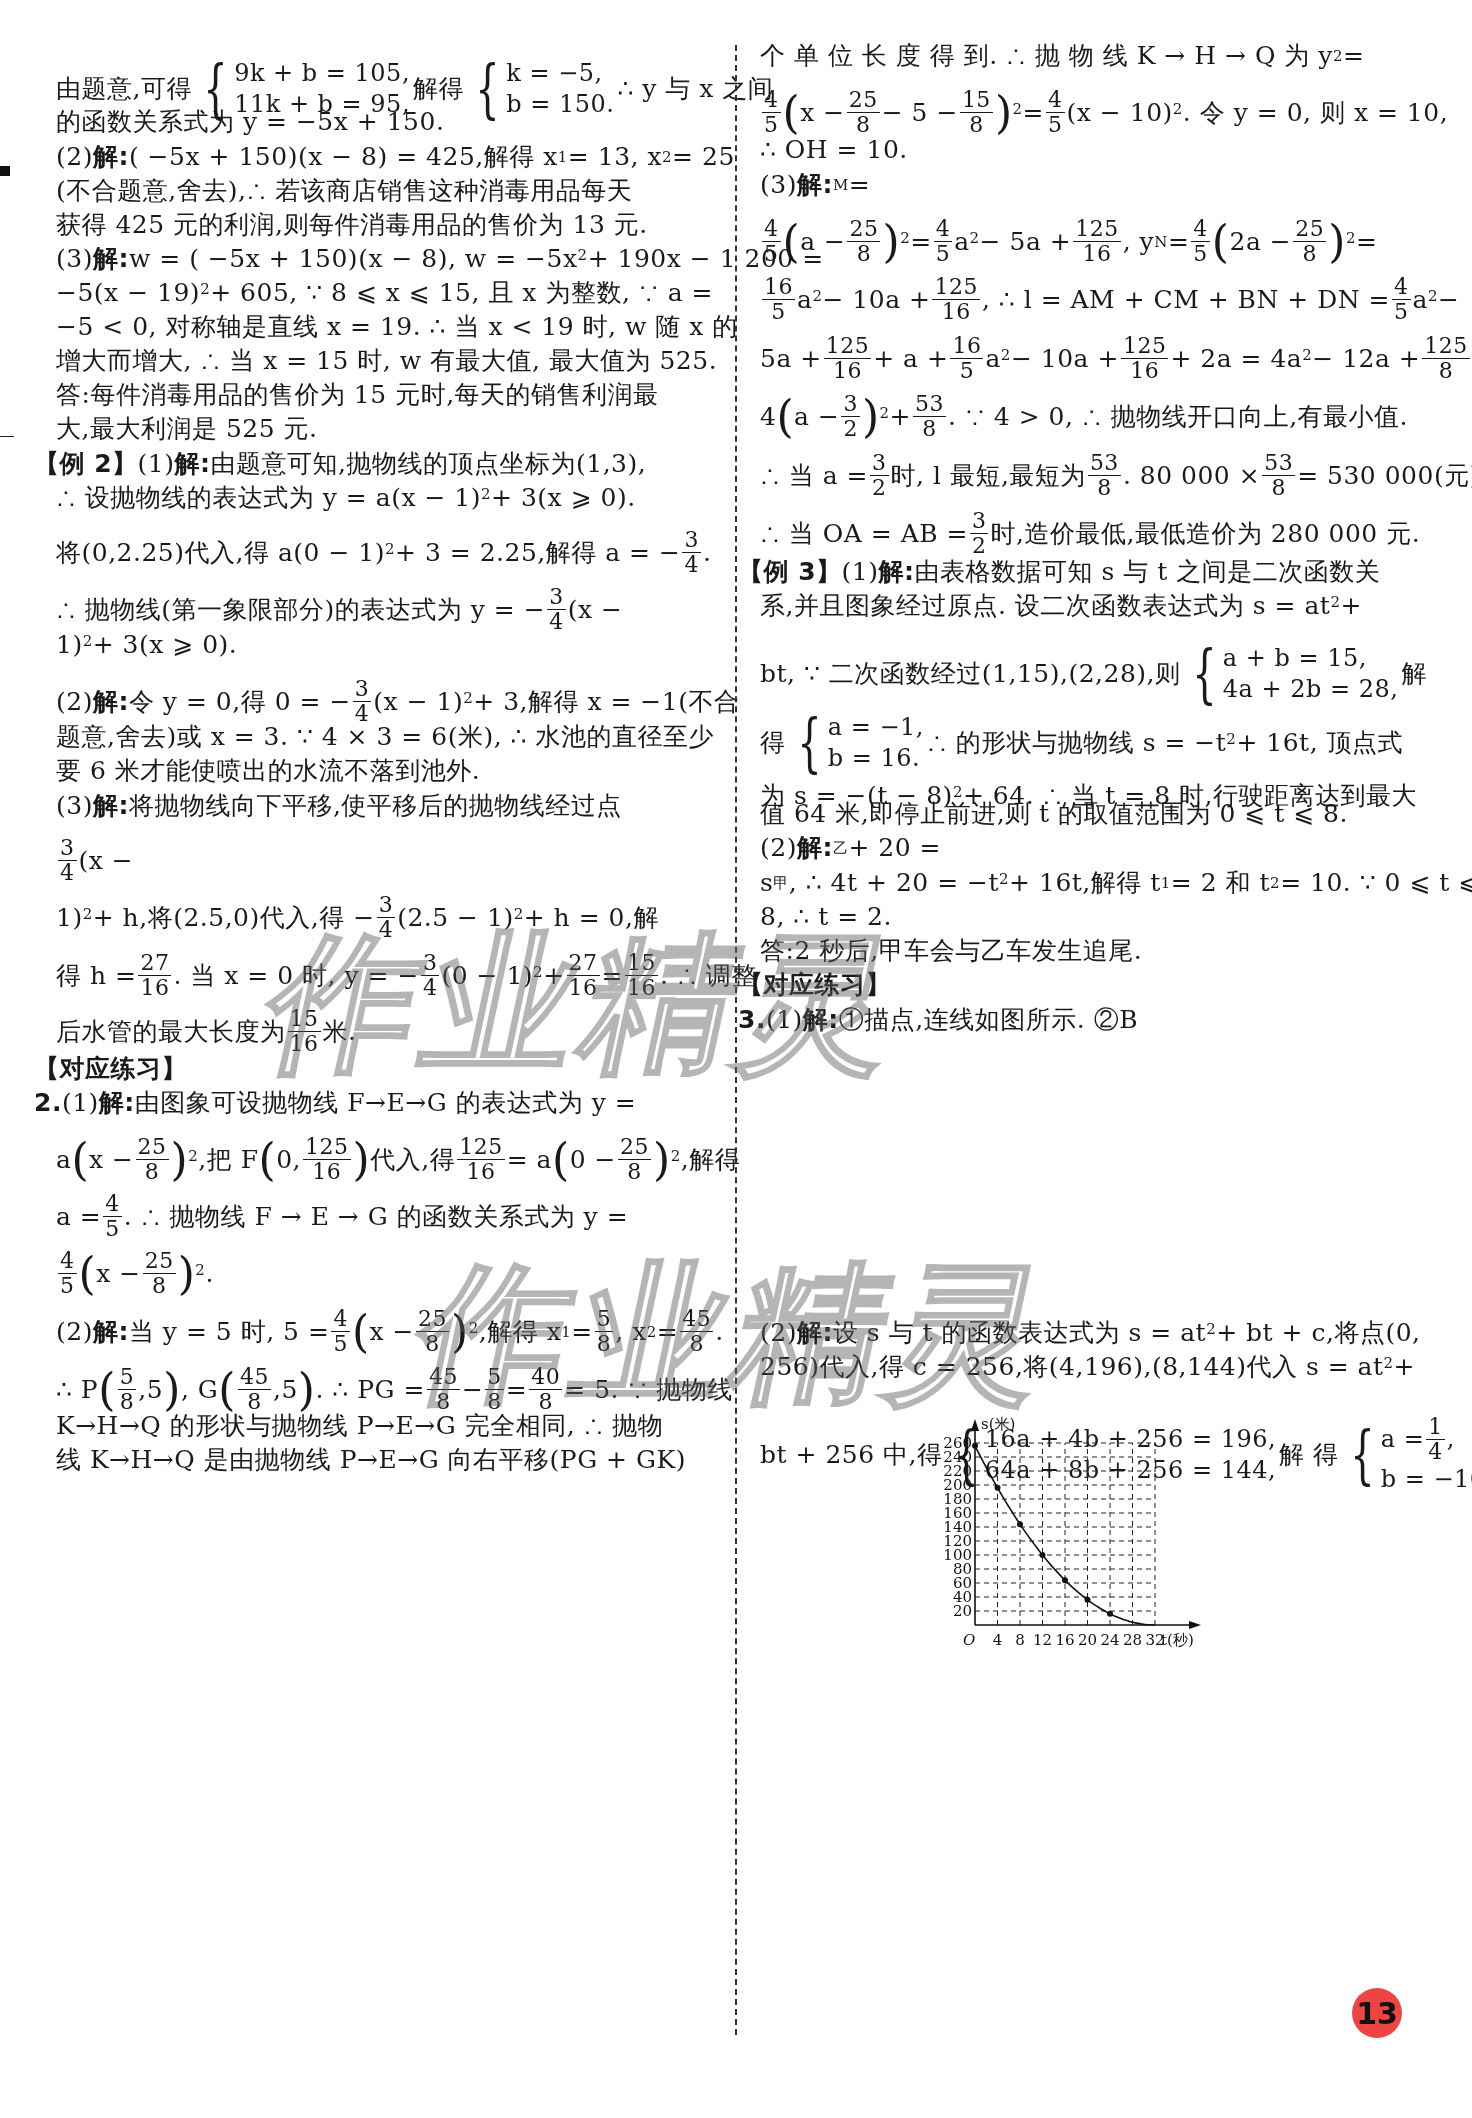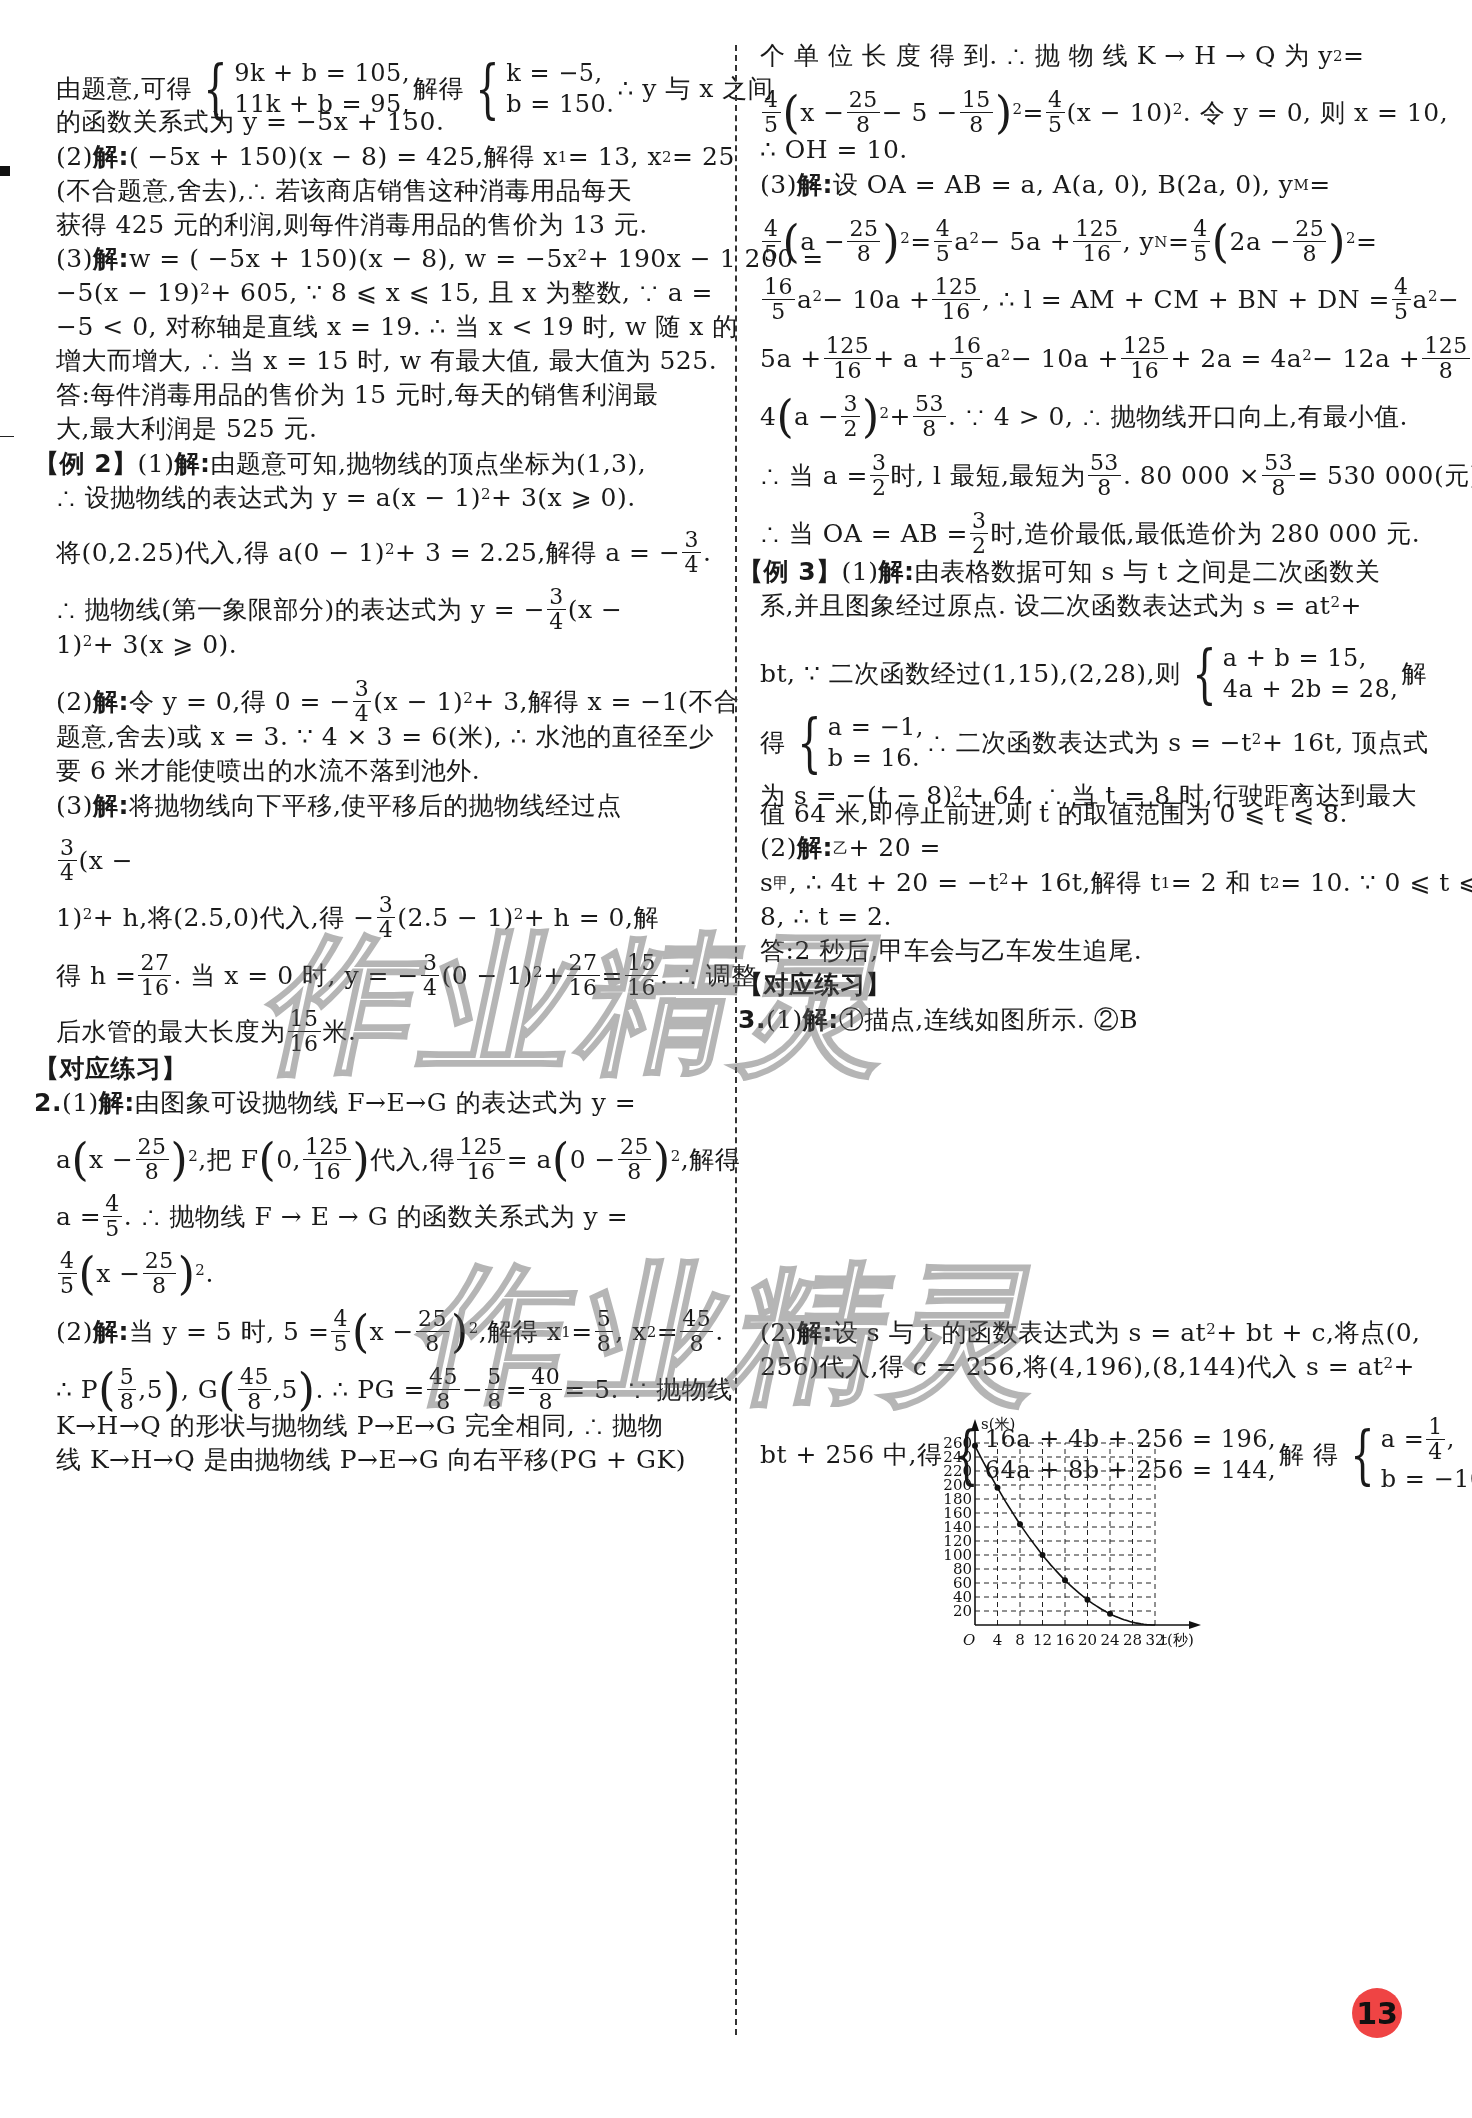--- a/index.html
+++ b/index.html
@@ -387,21 +387,20 @@
         <span>(x − 10)</span>
         <sup>2</sup>
         <span>. 令 y = 0, 则 x = 10,</span>
       </div>
       <div class="line" style="top: 135px;">
         <span>∴ OH = 10.</span>
       </div>
       <div class="line" style="top: 170px;">
         <span>(3)</span>
         <span class="b">解:</span>
-        <span>设 OA = AB = a, A(a, 0), B(2a, 0), y</span>
         <sub>M</sub>
         <span> =</span>
       </div>
       <div class="line" style="top: 217px;">
         <span class="frac">
           <span class="num">4</span>
           <span class="den">5</span>
         </span>
         <span class="big-paren">(</span>
         <span>a − </span>
@@ -555,21 +554,21 @@
       </div>
       <div class="line" style="top: 711px;">
         <span>得</span>
         <span class="sys">
           <span class="brace">{</span>
           <span class="rows">
             <span>a = −1,</span>
             <span>b = 16.</span>
           </span>
         </span>
-        <span>∴ 二次函数表达式为 s = −t</span>
+        <span>∴ 的形状与抛物线 s = −t</span>
         <sup>2</sup>
         <span> + 16t, 顶点式</span>
       </div>
       <div class="line" style="top: 765px; margin-top: 16px;">
         <span>为 s = −(t − 8)</span>
         <sup>2</sup>
         <span> + 64. ∴ 当 t = 8 时,行驶距离达到最大</span>
       </div>
       <div class="line" style="top: 799px;">
         <span>值 64 米,即停止前进,则 t 的取值范围为 0 ⩽ t ⩽ 8.</span>

